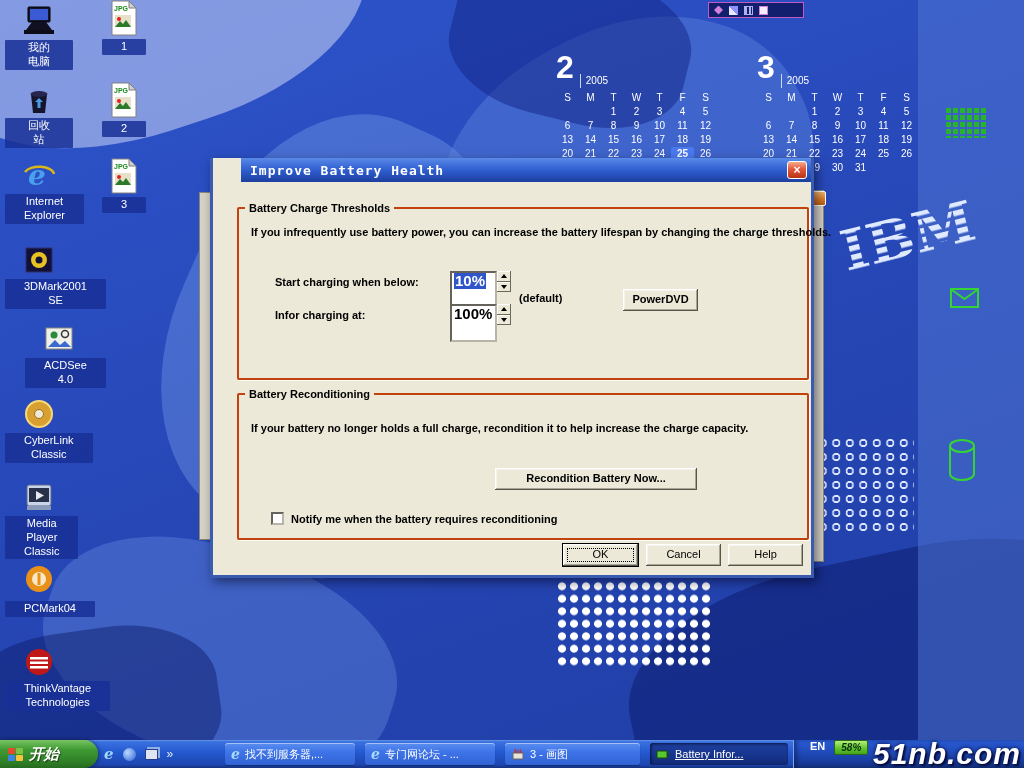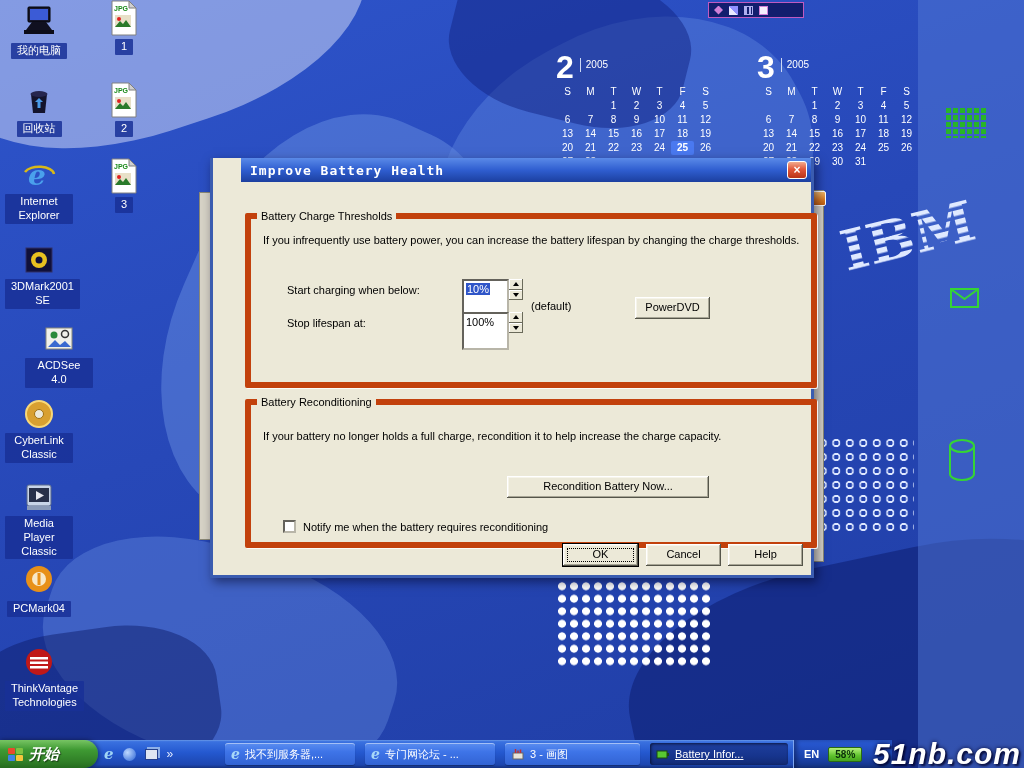--- a/index.html
+++ b/index.html
@@ -28,93 +28,93 @@
     background-image:radial-gradient(circle,transparent 2.4px,#dde7ff 2.5px 3.9px,transparent 4.4px);background-size:13.5px 14px;}
   .ibm-logo{left:838px;top:192px;transform:rotate(-14deg);}
   .cylinder{left:946px;top:438px;}
   .envelope{left:950px;top:286px;}
   .ssgrid{left:946px;top:108px;}
 
   
   .cal{position:absolute;z-index:10;color:#fff;}
   .cal-hdr{display:flex;align-items:flex-start;gap:6px;margin-bottom:3px;}
   .cal-month{font-size:32px;font-weight:bold;line-height:.95;}
-  .cal-year{font-size:10px;border-left:1px solid #cdd8f5;padding-left:5px;margin-top:6px;line-height:1.4;}
+  .cal-year{font-size:10px;border-left:1px solid #cdd8f5;padding-left:5px;margin-top:22px;line-height:1.4;}
   .cal-grid{display:grid;grid-template-columns:repeat(7,23px);grid-auto-rows:14px;font-size:10px;text-align:center;}
   .cc{line-height:14px;}
   .cc.hl{background:#4a79f0;border-radius:2px;font-weight:bold;}
 
   
   .dicon{position:absolute;width:68px;z-index:15;text-align:center;cursor:default;}
   .dicon .ic{width:34px;height:34px;margin:0 auto 2px;}
-  .dlabel{display:inline-block;font-size:11px;color:#fff;background:rgba(25,48,150,.85);padding:1px 6px;line-height:1.25;border-radius:1px;}
+  .dlabel{display:inline-block;font-size:11px;color:#fff;background:rgba(25,48,150,.85);padding:1px 19px;line-height:1.25;border-radius:1px;}
 
   
   .minibar{position:absolute;left:708px;top:2px;width:96px;height:16px;z-index:12;background:#121e6e;border:1px solid #c05ac0;display:flex;align-items:center;gap:6px;padding:0 5px;}
   .mb-i{width:9px;height:9px;display:inline-block;}
   .mb-1{background:#d080d8;clip-path:polygon(50% 0,100% 50%,50% 100%,0 50%);}
   .mb-2{background:linear-gradient(45deg,#e8e8ff 45%,#9090ff 45%);}
   .mb-3{border:1px solid #b0b0f0;background:repeating-linear-gradient(90deg,#b0b0f0 0 2px,transparent 2px 4px);}
   .mb-4{border:1px solid #d080d8;background:#f4eefc;}
 
   
   .bw-left{position:absolute;left:199px;top:192px;width:12px;height:348px;background:#d6d2c6;border:1px solid #8a8876;z-index:40;}
   .bw-right{position:absolute;left:812px;top:190px;width:12px;height:372px;background:#d6d2c6;border:1px solid #8a8876;z-index:40;}
   .bw-btn{position:absolute;left:810px;top:191px;width:16px;height:15px;z-index:41;border:1px solid #fff;border-radius:2px;background:linear-gradient(180deg,#f2b868,#d87a22 60%,#c05e10);}
 
   
   .dialog{position:absolute;left:210px;top:158px;width:604px;height:420px;z-index:50;background:#ece9d8;border:3px solid #3a5cb0;border-top:none;box-shadow:3px 4px 10px rgba(0,0,25,.5);}
   .titlebar{height:24px;background:linear-gradient(180deg,#5a8ae8 0%,#2f5ed0 50%,#1c3f9f 100%);display:flex;align-items:center;padding:0 4px 0 9px;margin-left:28px;}
   .dlg-title{flex:1;color:#fff;font-family:"DejaVu Sans Mono",monospace;font-weight:bold;font-size:13px;letter-spacing:1px;}
   .close-btn{width:20px;height:18px;border:1px solid #fff;border-radius:3px;background:linear-gradient(180deg,#f2ab8e 0%,#e2573b 45%,#b93317 100%);color:#fff;font-weight:bold;font-size:12px;text-align:center;line-height:16px;cursor:pointer;}
   .dlg-body{position:relative;height:393px;font-size:11px;color:#000;}
-  fieldset.group{position:absolute;border:6px solid #c2410c;border-radius:2px;box-shadow:1px 1px 0 rgba(255,255,255,.85);padding:0;margin:16px;}
+  fieldset.group{position:absolute;border:2px solid #c2410c;border-radius:2px;box-shadow:1px 1px 0 rgba(255,255,255,.85);padding:0;margin:8px;font-weight:bold;}
   fieldset.group legend{font-size:11px;padding:0 4px;margin-left:6px;}
   .g1{left:16px;top:12px;width:572px;height:178px;}
   .g2{left:16px;top:198px;width:572px;height:152px;}
   .desc{position:absolute;white-space:nowrap;}
   .lbl{position:absolute;white-space:nowrap;}
   .spin{position:absolute;display:flex;height:21px;}
-  .spin-field{width:47px;height:38px;background:#fff;border:2px inset #b8b5a8;font-size:11px;line-height:16px;padding:0 2px;overflow:hidden;}
+  .spin-field{width:47px;height:38px;background:#fff;border:2px inset #b8b5a8;font-size:15px;line-height:16px;padding:0 2px;overflow:hidden;}
   .spin-field .sel{background:#2f55c8;color:#fff;padding:0 1px;}
   .spin-arrows{display:flex;flex-direction:column;width:14px;height:21px;}
   .spin-btn{flex:1;background:#ece9d8;position:relative;box-shadow:inset -1px -1px 0 #6a6a5a,inset 1px 1px 0 #fff;cursor:pointer;}
   .spin-btn::after{content:"";position:absolute;left:4px;width:0;height:0;border-left:3px solid transparent;border-right:3px solid transparent;}
   .spin-up::after{top:3px;border-bottom:4px solid #000;}
   .spin-down::after{top:3px;border-top:4px solid #000;}
   .btn{position:absolute;height:22px;background:#ece9d8;font-size:11px;color:#000;text-align:center;line-height:20px;cursor:pointer;
     box-shadow:inset -1px -1px 0 #55554a,inset 1px 1px 0 #ffffff,inset -2px -2px 0 #a8a696,inset 2px 2px 0 #f6f4ea;}
   .btn.default{box-shadow:0 0 0 1px #000,inset -1px -1px 0 #55554a,inset 1px 1px 0 #ffffff,inset -2px -2px 0 #a8a696,inset 2px 2px 0 #f6f4ea;outline:1px dotted #000;outline-offset:-5px;}
   .check{position:absolute;display:flex;align-items:center;gap:7px;white-space:nowrap;cursor:pointer;}
   .ckbox{width:13px;height:13px;background:#fff;border:2px inset #b8b5a8;flex:0 0 13px;}
 
   
-  .taskbar{position:absolute;left:0;top:740px;width:892px;height:28px;z-index:80;
+  .taskbar{position:absolute;left:0;top:740px;width:1024px;height:28px;z-index:80;
     background:linear-gradient(180deg,#6a9ae8 0%,#3a71e0 6%,#2458cf 45%,#1d46b0 88%,#15317e 100%);}
   .start-btn{position:absolute;left:0;top:0;height:28px;width:98px;border-radius:0 14px 14px 0;cursor:pointer;
     background:linear-gradient(180deg,#77c463 0%,#3f9a33 35%,#2f7d26 80%,#256b1e 100%);
     display:flex;align-items:center;gap:6px;padding:0 16px 0 8px;box-shadow:1px 0 4px rgba(0,0,0,.45);}
   .start-label{color:#fff;font-size:15px;font-weight:bold;font-style:italic;text-shadow:1px 1px 1px rgba(0,0,0,.5);}
   .winflag{display:grid;grid-template-columns:7px 7px;gap:1px;}
   .winflag i{display:block;height:6px;border-radius:1px;}
   .wf-r{background:#e8492e;}.wf-g{background:#7dc242;}.wf-b{background:#3f83e8;}.wf-y{background:#f5c63d;}
   .quick{position:absolute;left:104px;top:3px;height:22px;display:flex;align-items:center;gap:9px;}
   .ql-e{color:#9fd4f5;font-family:"DejaVu Serif",serif;font-weight:bold;font-style:italic;font-size:15px;line-height:1;cursor:pointer;}
   .ql-desk{width:13px;height:11px;background:#dfe6f2;border:1px solid #24408c;box-shadow:2px -2px 0 #8fb0e8;cursor:pointer;}
   .ql-media{width:13px;height:13px;border-radius:50%;background:radial-gradient(circle at 35% 35%,#bcd8ff,#2a62d4);cursor:pointer;}
   .ql-chev{color:#dfe8ff;font-size:12px;cursor:pointer;}
   .task-btn{position:absolute;top:3px;height:22px;border-radius:3px;display:flex;align-items:center;gap:5px;padding:0 6px;color:#fff;font-size:11px;overflow:hidden;white-space:nowrap;cursor:pointer;
     background:linear-gradient(180deg,#5b8ef0 0%,#3e74e8 40%,#3263d4 100%);box-shadow:inset 0 1px 0 rgba(255,255,255,.45),0 1px 1px rgba(0,0,0,.3);}
   .task-btn.active{background:linear-gradient(180deg,#1e3f9e 0%,#16348c 60%,#122a74 100%);box-shadow:inset 1px 1px 3px rgba(0,0,10,.65);text-decoration:underline;}
   .t-ic{flex:0 0 auto;display:inline-flex;}
   .t-e{color:#a8d8f8;font-family:"DejaVu Serif",serif;font-weight:bold;font-style:italic;font-size:14px;line-height:1;}
-  .tray{position:absolute;left:793px;right:0;top:0;height:28px;display:flex;align-items:center;gap:9px;padding:0 10px;
+  .tray{position:absolute;left:793px;right:0;top:0;height:28px;display:flex;align-items:flex-start;gap:9px;padding:0 16px;
     background:linear-gradient(180deg,#2a5cd8 0%,#1c44ae 60%,#143484 100%);border-left:1px solid #7ea6f0;box-shadow:inset 3px 0 4px rgba(0,0,20,.35);}
   .tray-lang{color:#fff;font-size:11px;font-weight:bold;}
-  .tray-batt{background:linear-gradient(180deg,#b4f07a,#5ec22c 60%,#46a41e);border:1px solid #2a6a12;border-radius:2px;color:#0a300a;font-weight:bold;font-size:10px;padding:1px 6px;}
+  .tray-batt{background:linear-gradient(180deg,#b4f07a,#5ec22c 60%,#46a41e);border:1px solid #2a6a12;border-radius:2px;color:#0a300a;font-weight:bold;font-size:10px;padding:1px 6px;font-style:italic;}
   .watermark{position:absolute;right:3px;bottom:-1px;z-index:99;color:#fff;font-weight:bold;font-style:italic;font-size:30px;letter-spacing:1px;line-height:1;
     text-shadow:0 0 4px rgba(0,0,40,.9),2px 2px 2px rgba(0,0,40,.7);pointer-events:none;}
 </style>
 </head>
 <body>
 
 <div id="screen">
 
   <div class="wp wp1"></div>
   <div class="wp wp2"></div>
@@ -395,21 +395,21 @@
 
         <div class="lbl" style="left:36px;top:62px;">Start charging when below:</div>
         <div class="spin" style="left:211px;top:57px;">
           <span class="spin-field"><span class="sel">10%</span></span>
           <span class="spin-arrows">
               <span class="spin-btn spin-up"></span>
               <span class="spin-btn spin-down"></span>
             </span>
         </div>
 
-        <div class="lbl" style="left:36px;top:95px;">Stop lifespan at:</div>
+        <div class="lbl" style="left:36px;top:95px;">Infor charging at:</div>
         <div class="spin" style="left:211px;top:90px;">
           <span class="spin-field">100%</span>
           <span class="spin-arrows">
               <span class="spin-btn spin-up"></span>
               <span class="spin-btn spin-down"></span>
             </span>
         </div>
         <div class="lbl" style="left:280px;top:78px;">(default)</div>
 
         <div class="btn" style="left:384px;top:75px;width:75px;">PowerDVD</div>

